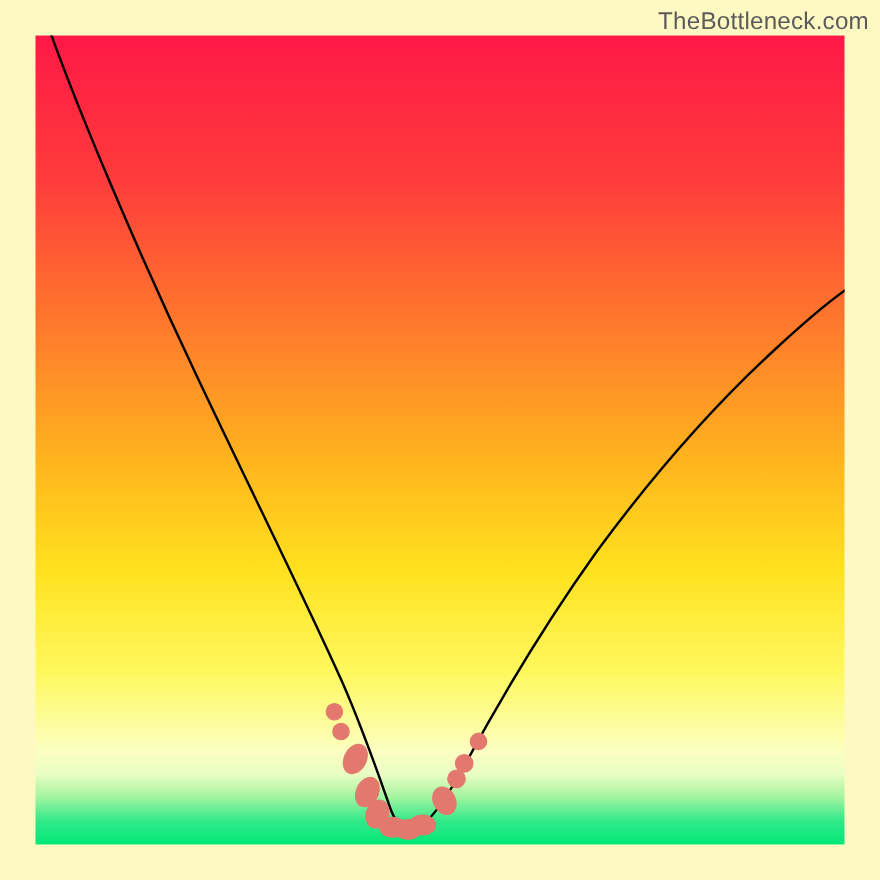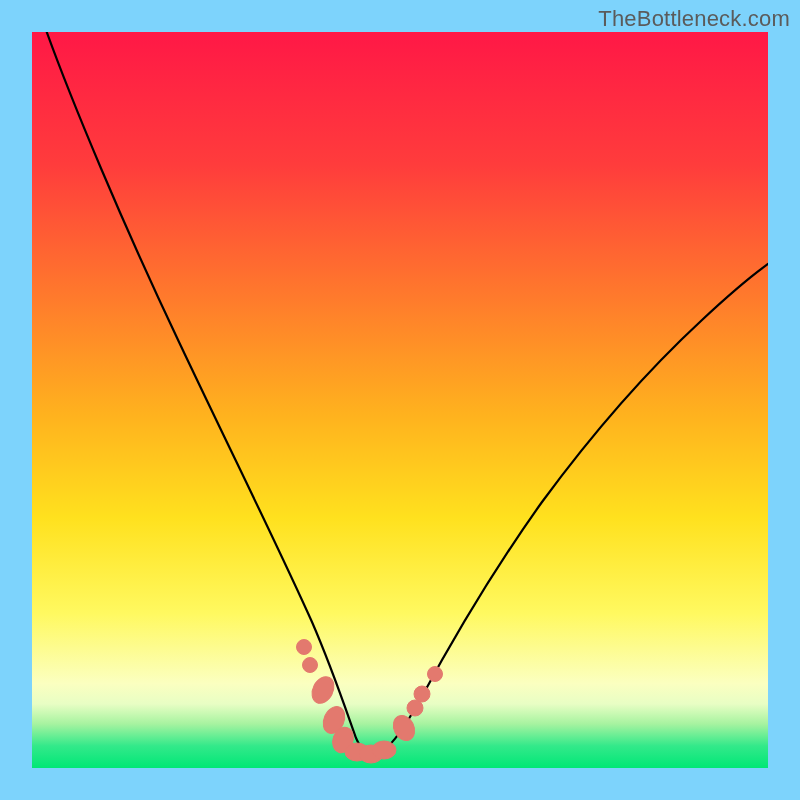--- a/index.html
+++ b/index.html
@@ -8,21 +8,21 @@
     width: 800px;
     height: 800px;
     background: #000;
     overflow: hidden;
     font-family: Arial, Helvetica, sans-serif;
   }
   .frame {
     position: absolute;
     width: 800px;
     height: 800px;
-    background: #7dd3fc;
+    background: #fef9c3;
   }
   .plot-area {
     position: absolute;
     left: 32px;
     top: 32px;
     width: 736px;
     height: 736px;
     overflow: hidden;
   }
   .gradient {

